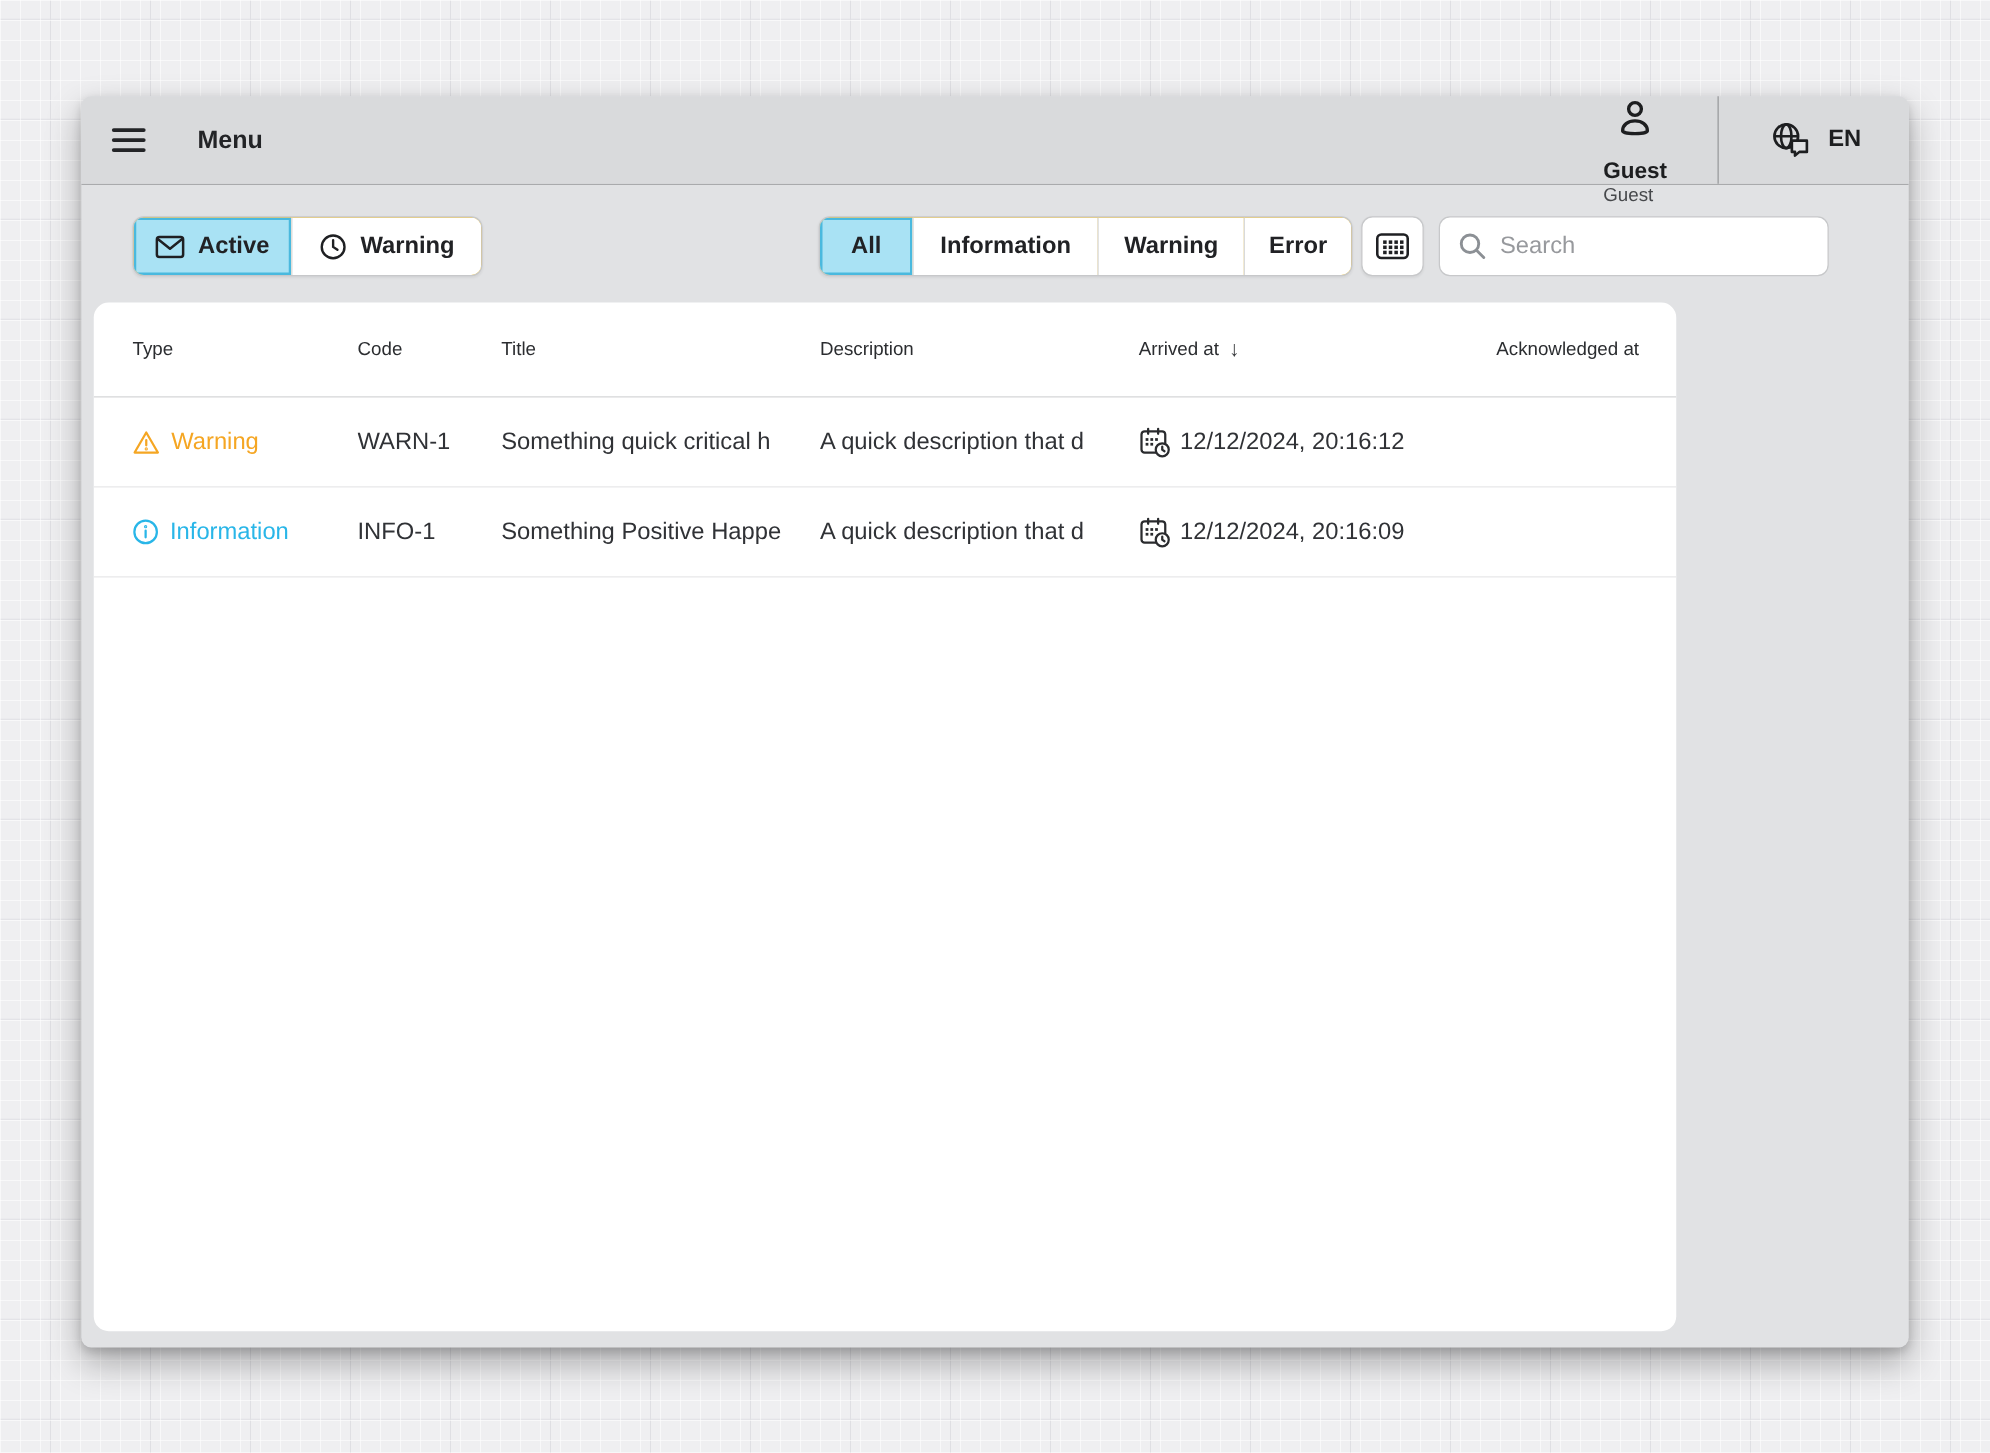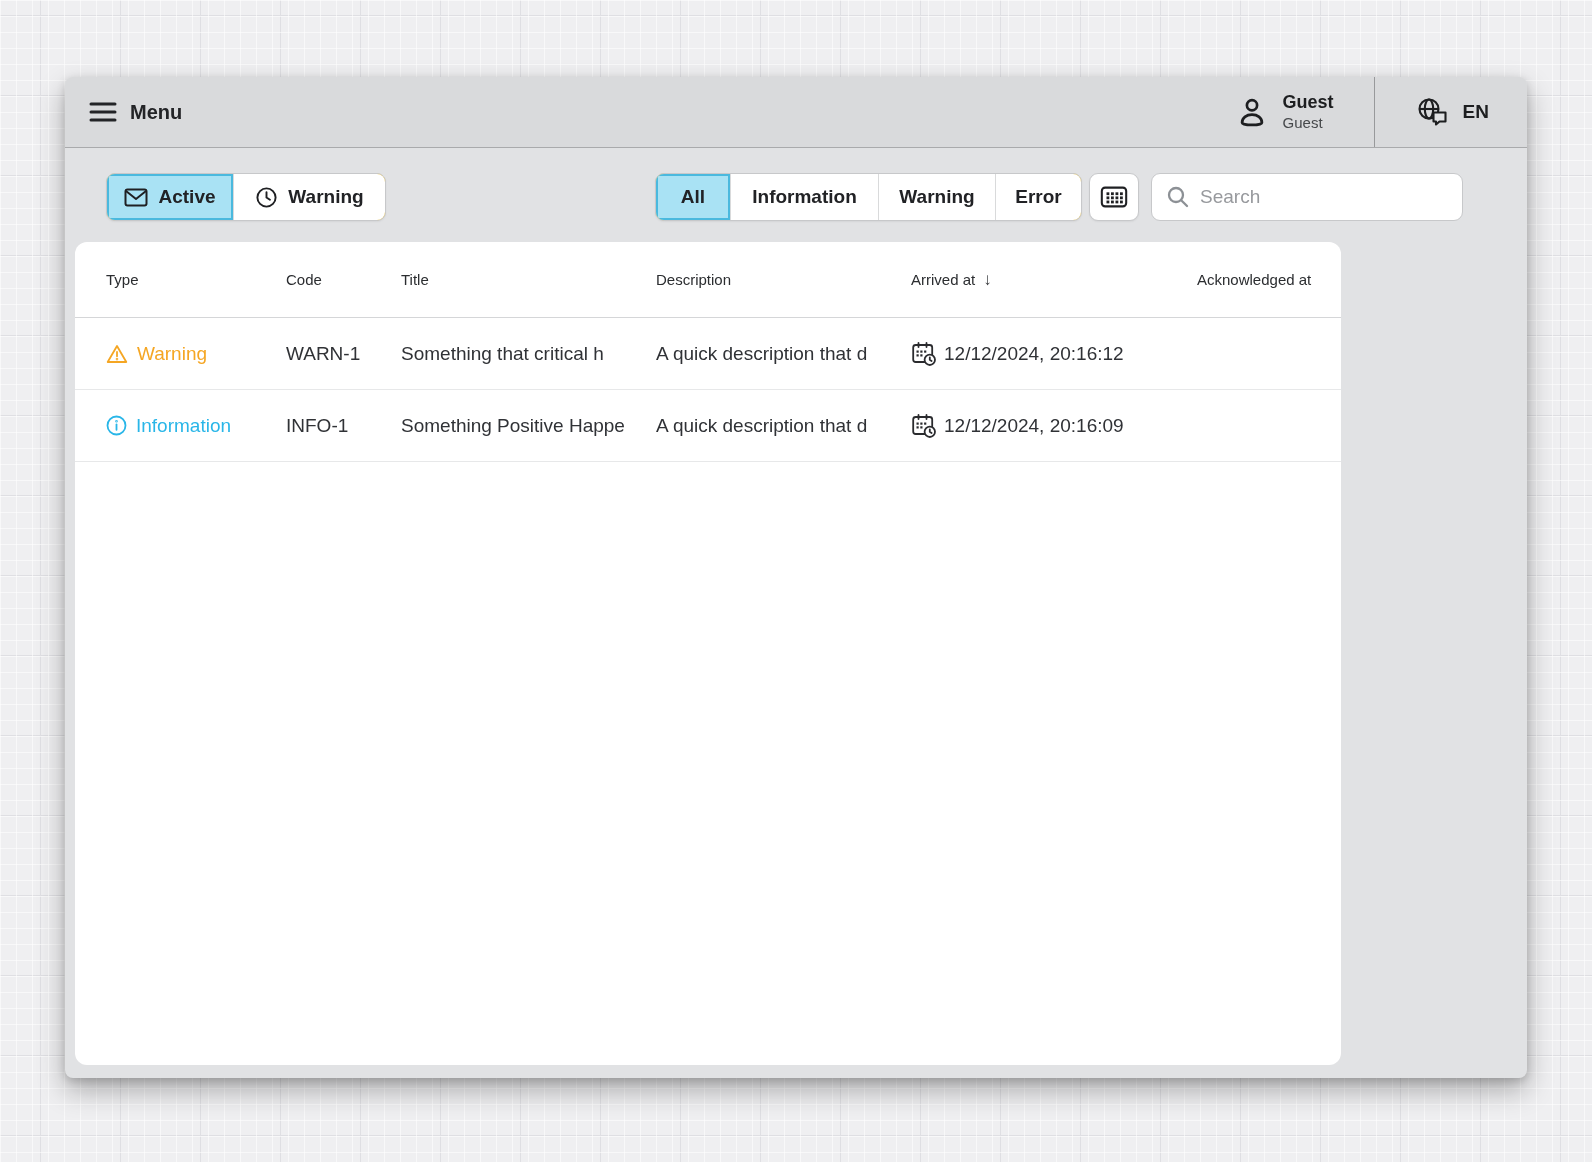--- a/index.html
+++ b/index.html
@@ -21,24 +21,24 @@
     background:#e1e2e4; border-radius:8px;
     box-shadow:0 12px 28px rgba(0,0,0,0.30), 0 3px 8px rgba(0,0,0,0.15);
   }
   
   .hdr {
     position:absolute; left:0; top:0; width:100%; height:71px;
     background:#d9dadc; border-radius:8px 8px 0 0;
     border-bottom:1px solid #a9aaac;
     display:flex; align-items:center;
   }
-  .hdr-left { display:flex; align-items:center; gap:12px; margin-left:23px; cursor:pointer;justify-content:center; }
+  .hdr-left { display:flex; align-items:center; gap:40px; margin-left:23px; cursor:pointer;justify-content:center; }
   .menu-label { font-size:20px; font-weight:700; color:#232427; }
   .hdr-right { margin-left:auto; display:flex; align-items:stretch; height:100%; }
-  .user-block { display:flex; align-items:center; gap:14px; padding:0 40px 0 0; cursor:pointer; }
+  .user-block { display:flex; align-items:center; gap:14px; padding:0 40px 0 0; cursor:pointer;flex-direction:column; }
   .user-names { display:flex; flex-direction:column; line-height:1.25; }
   .user-name { font-size:18px; font-weight:700; color:#1d1e20; }
   .user-role { font-size:15px; color:#46484b; }
   .lang-block {
     display:flex; align-items:center; gap:12px; padding:0 38px 0 40px;
     border-left:1px solid #98999b; cursor:pointer;
   }
   .lang-label { font-size:19px; font-weight:700; color:#1d1e20; }
   
   .seg-group {
@@ -241,21 +241,21 @@
         <span class="ico">
           <svg width="22" height="20" viewBox="0 0 22 20" fill="none" stroke="#f5a623" stroke-width="1.8" stroke-linejoin="round" stroke-linecap="round">
             <path d="M11 2 L20.3 18 H1.7 Z"></path>
             <line x1="11" y1="8" x2="11" y2="12.2"></line>
             <circle cx="11" cy="15.1" r="0.4" fill="#f5a623"></circle>
           </svg>
         </span>
         <span>Warning</span>
       </div>
       <div class="td">WARN-1</div>
-      <div class="td">Something that critical h</div>
+      <div class="td">Something quick critical h</div>
       <div class="td">A quick description that d</div>
       <div class="td date-cell">
         <span class="ico">
           <svg width="26" height="26" viewBox="0 0 26 26" fill="none" stroke="#2a2b2e" stroke-width="1.8">
             <rect x="2.2" y="4" width="19" height="17" rx="2.5"></rect>
             <line x1="7.5" y1="2" x2="7.5" y2="6" stroke-linecap="round"></line>
             <line x1="15.5" y1="2" x2="15.5" y2="6" stroke-linecap="round"></line>
             <g fill="#2a2b2e" stroke="none">
               <rect x="5.5" y="9.5" width="2.2" height="2.2"></rect>
                 <rect x="9.3" y="9.5" width="2.2" height="2.2"></rect>

